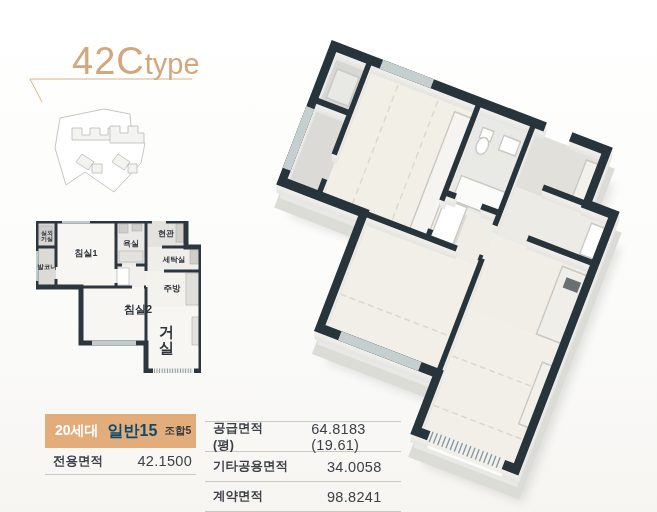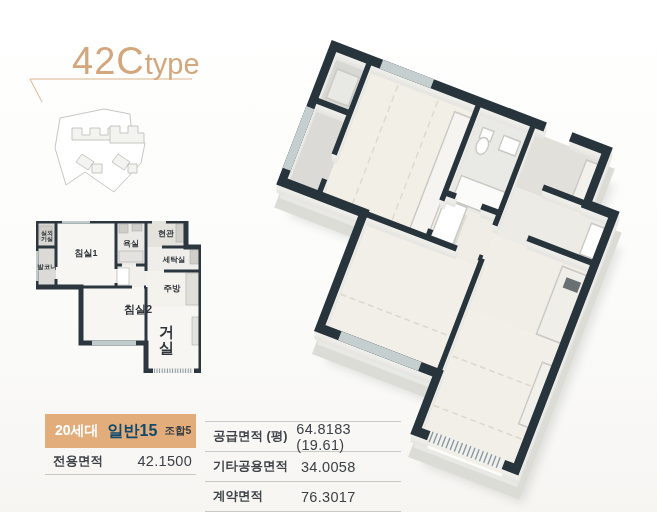--- a/index.html
+++ b/index.html
@@ -27,21 +27,21 @@
   .stats-left{position:absolute;left:45px;top:414px;width:151px;}
   .stats-left .head{height:34px;background:#e2ad7a;display:flex;align-items:center;text-align:center;}
   .head .units{color:#ffffff;font-size:14px;font-weight:bold;margin-left:10px;}
   .head .general{color:#0c4a6e;font-size:16px;font-weight:bold;margin-left:9px;}
   .head .assoc{color:#343b44;font-size:10.5px;font-weight:bold;margin-left:7px;}
   .stat-row{height:26px;display:flex;align-items:center;justify-content:space-between;
             border-bottom:1px solid #c9c9c4;}
   .stat-row .lbl{font-size:12.5px;font-weight:bold;color:#3d4147;margin-left:8px;}
   .stat-row .val{font-size:14.5px;color:#3d4147;margin-right:4px;letter-spacing:.3px;}
   .stats-right{position:absolute;left:205px;top:421px;width:196px;border-top:1px solid #c9c9c4;}
-  .stats-right .stat-row{height:29px;justify-content:flex-start;}
+  .stats-right .stat-row{height:29px;justify-content:flex-start;gap:26px;}
   .stats-right .lbl{width:80px;}
   .stats-right .val{margin-left:8px;}
 
   
   .plan3d{position:absolute;left:232px;top:0px;}
 </style>
 </head>
 <body>
 
 <div class="page">
@@ -127,21 +127,21 @@
     <div class="stat-row">
       <span class="lbl">공급면적 (평)</span>
       <span class="val">64.8183 (19.61)</span>
     </div>
     <div class="stat-row">
       <span class="lbl">기타공용면적</span>
       <span class="val">34.0058</span>
     </div>
     <div class="stat-row">
       <span class="lbl">계약면적</span>
-      <span class="val">76.3017</span>
+      <span class="val">98.8241</span>
     </div>
   </div>
 
   <svg class="plan3d" width="425" height="512" viewBox="0 0 425 512">
     <defs>
       <filter id="soft" x="-30%" y="-30%" width="160%" height="160%">
           <feGaussianBlur stdDeviation="5"></feGaussianBlur>
         </filter>
       <path id="plan-sil" transform="translate(102,46) rotate(21) scale(1.95,2.2)" d="M0,0 L150,0 L150,26 L165,26 L165,150 L110,150 L110,122 L45,122 L45,66 L0,66 Z"></path>
       <g id="plan-walls" transform="translate(102,46) rotate(21) scale(1.95,2.2)">

